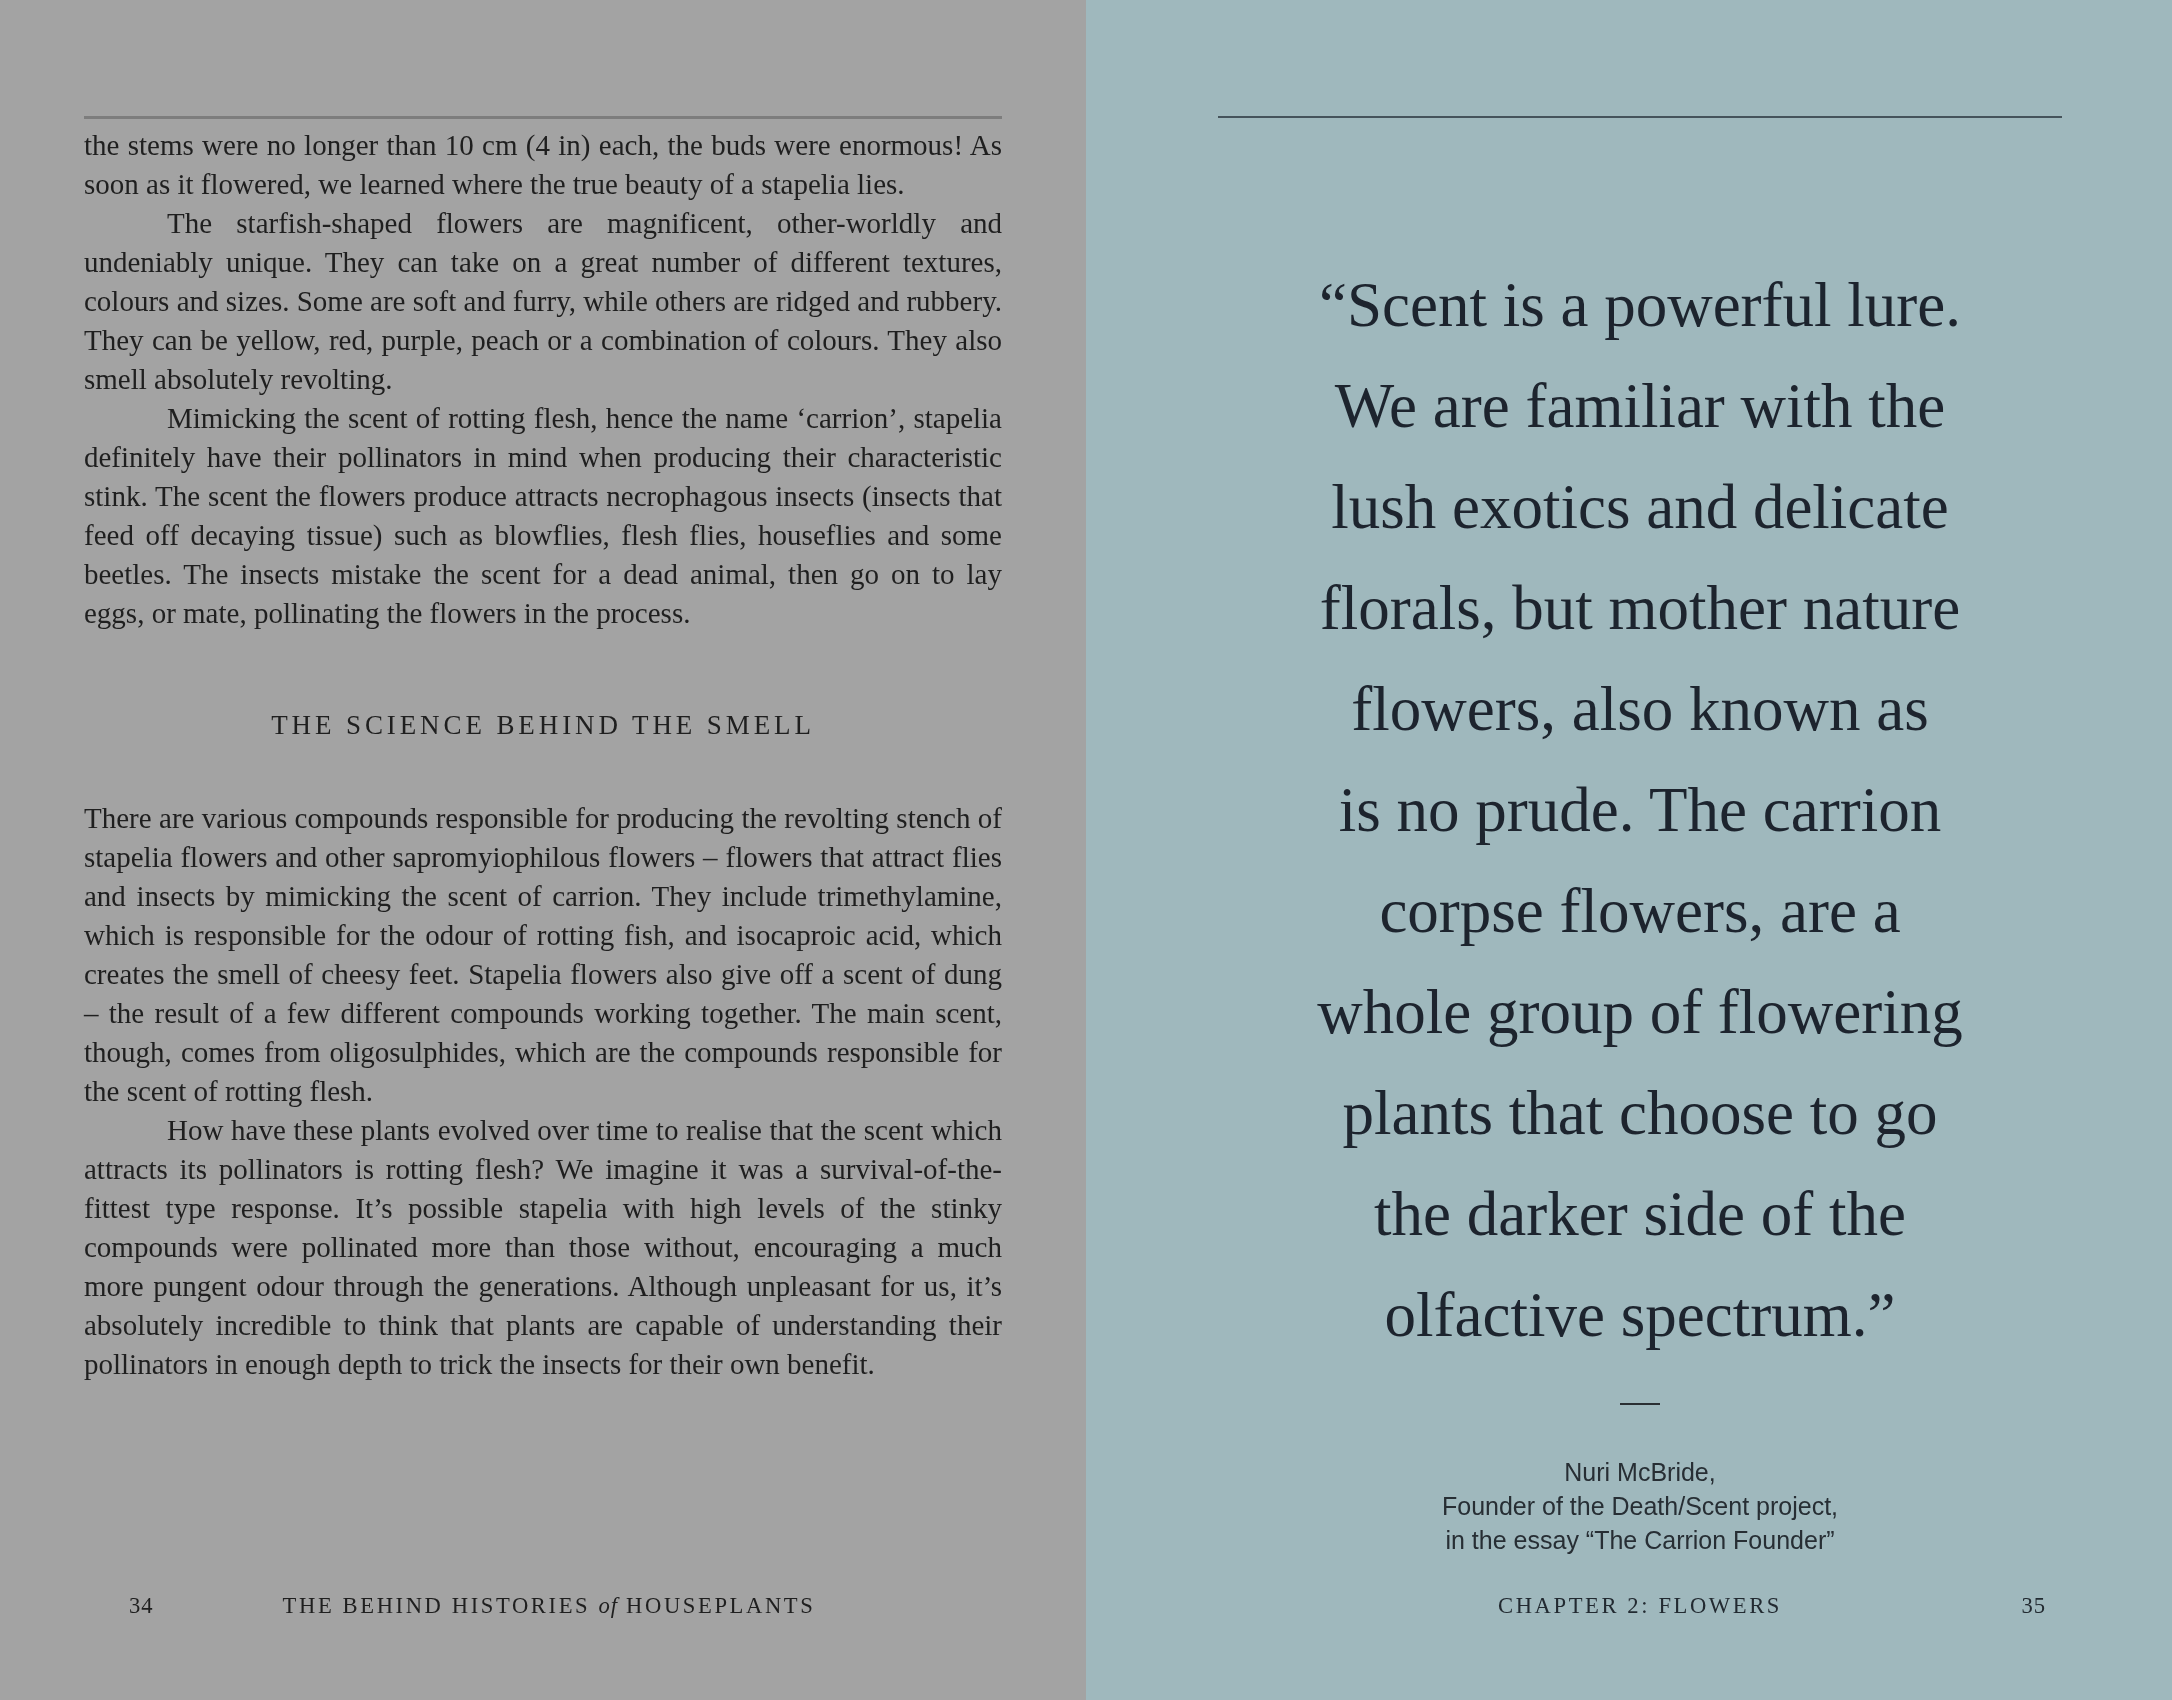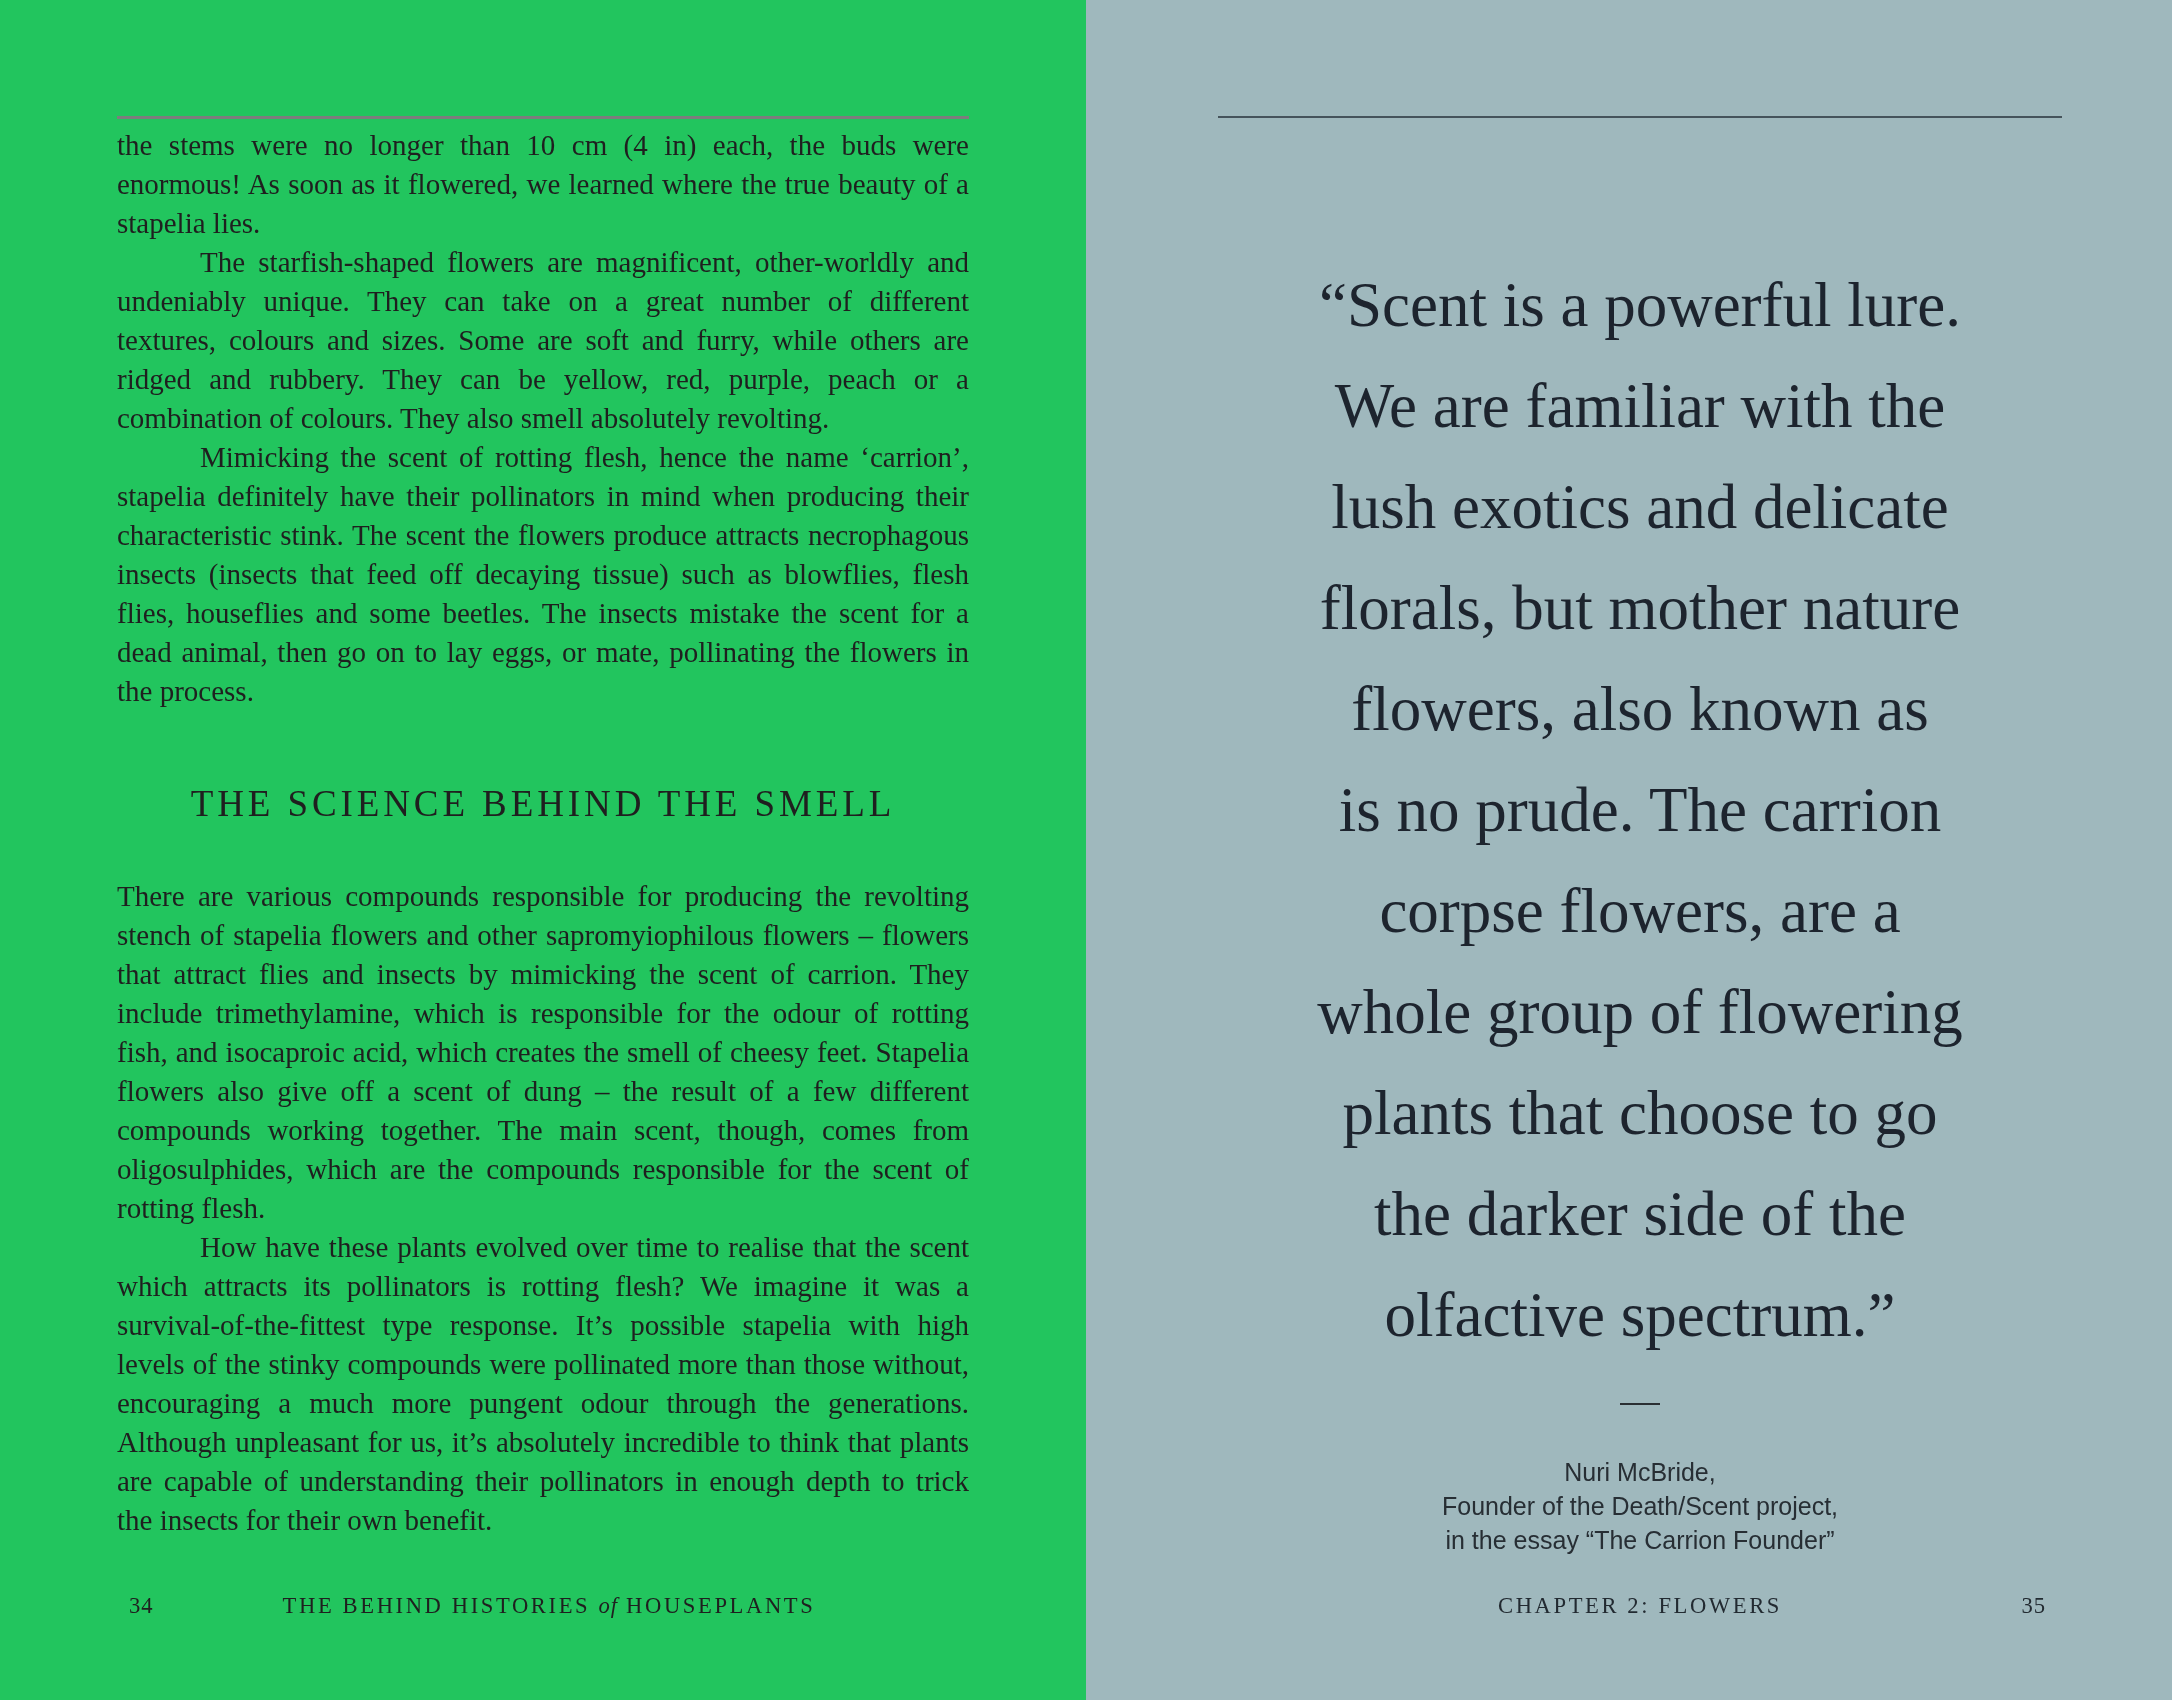--- a/index.html
+++ b/index.html
@@ -5,27 +5,27 @@
   html, body { margin: 0; padding: 0; }
   body {
     width: 2173px; height: 1701px;
     background: #ffffff;
     font-family: "Liberation Serif", serif;
   }
   .spread { display: flex; width: 2173px; height: 1701px; }
   .page { position: relative; width: 1086px; height: 1701px; box-sizing: border-box; }
 
   
-  .page-left { background: #22c55e; padding: 0 117px; color: #1f1f1f; }
+  .page-left { background: #a3a3a3; padding: 0 84px; color: #1f1f1f; }
   .top-rule { height: 2.6px; background: #7d7d7d; margin-top: 116px; }
   .body-copy { margin-top: 7.8px; font-size: 29px; line-height: 39px; text-align: justify; }
   .body-copy p { margin: 0; }
   .body-copy p.indent { text-indent: 83px; }
   .section-heading {
-    font-size: 37px; font-weight: 400; letter-spacing: 3.9px;
+    font-size: 27px; font-weight: 400; letter-spacing: 3.9px;
     text-align: center; margin: 73px 0 54px; color: #1f1f1f;
   }
 
   
   .page-footer {
     position: absolute; left: 129px; right: 117px; bottom: 83px;
     font-size: 22.6px; letter-spacing: 2.6px; line-height: 1; color: #1f1f1f;
   }
   .page-footer .num-left { position: absolute; left: 0; top: 0; letter-spacing: 0.9px; }
   .page-footer .num-right { position: absolute; right: 16px; top: 0; letter-spacing: 0.9px; }

